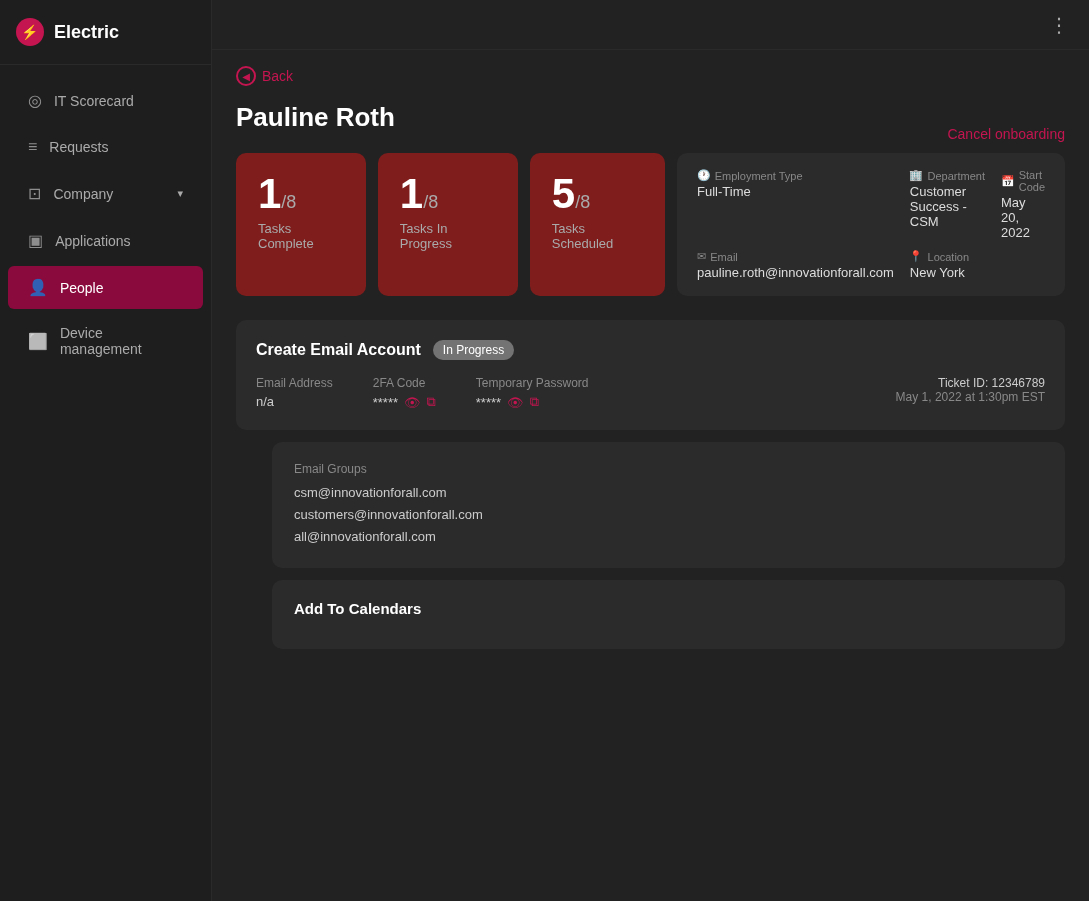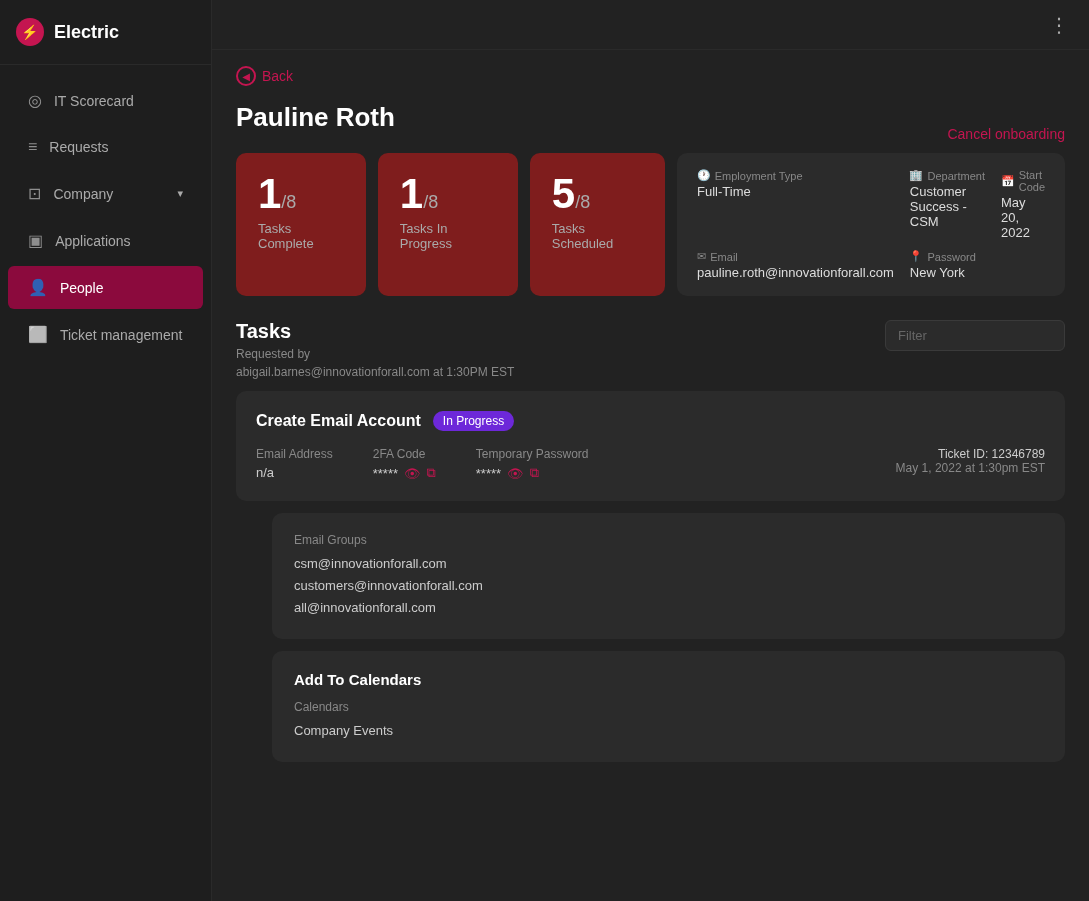--- a/index.html
+++ b/index.html
@@ -138,21 +138,21 @@
       padding: 20px;
       margin-bottom: 12px;
     }
     .task-card-header {
       display: flex; align-items: center; gap: 12px; margin-bottom: 16px;
     }
     .task-name { font-size: 16px; font-weight: 600; color: #fff; }
     .badge {
       padding: 3px 10px; border-radius: 20px; font-size: 12px; font-weight: 500;
     }
-    .badge-in-progress { background: #6d28d9; color: #fff; }
+    .badge-in-progress { background: #737373; color: #fff; }
 
     .task-fields { display: flex; gap: 40px; align-items: flex-start; }
     .task-field .field-label { font-size: 12px; color: #888; margin-bottom: 4px; }
     .task-field .field-value { font-size: 13px; color: #ccc; }
     .field-icons { display: flex; gap: 6px; align-items: center; margin-top: 2px; }
     .field-icon { font-size: 13px; color: #c41550; cursor: pointer; }
 
     .ticket-info { margin-left: auto; text-align: right; font-size: 12px; color: #888; }
     .ticket-info .ticket-id { color: #ccc; }
 
@@ -197,21 +197,21 @@
     <div class="nav-item">
       <span class="nav-icon">▣</span>
       <span>Applications</span>
     </div>
     <div class="nav-item active">
       <span class="nav-icon">👤</span>
       <span>People</span>
     </div>
     <div class="nav-item">
       <span class="nav-icon">⬜</span>
-      <span>Ticket management</span>
+      <span>Device management</span>
     </div>
   </nav>
 </div>
 
 <div class="main">
   <div class="top-bar">
     <span class="top-bar-dots">⋮</span>
   </div>
 
   <div class="content relative-wrap">
@@ -269,35 +269,27 @@
         <div class="info-item">
           <div class="info-label">
             <span>✉</span>
             <span>Email</span>
           </div>
           <div class="info-value">pauline.roth@innovationforall.com</div>
         </div>
         <div class="info-item">
           <div class="info-label">
             <span>📍</span>
-            <span>Password</span>
+            <span>Location</span>
           </div>
           <div class="info-value">New York</div>
         </div>
       </div>
     </div>
 
-    <div class="tasks-header">
-      <div>
-        <div class="tasks-title">Tasks</div>
-        <div class="tasks-meta">Requested by</div>
-        <div class="tasks-meta">abigail.barnes@innovationforall.com at 1:30PM EST</div>
-      </div>
-      <input class="filter-input" type="text" placeholder="Filter" style="">
-    </div>
 
     <div class="task-card">
       <div class="task-card-header">
         <span class="task-name">Create Email Account</span>
         <span class="badge badge-in-progress">In Progress</span>
       </div>
       <div class="task-fields">
         <div class="task-field">
           <div class="field-label">Email Address</div>
           <div class="field-value">n/a</div>
@@ -330,21 +322,17 @@
       <div class="nested-field-value">
         <div>csm@innovationforall.com</div>
         <div>customers@innovationforall.com</div>
         <div>all@innovationforall.com</div>
       </div>
     </div>
 
     <div class="task-card-nested">
       <div class="nested-title">Add To Calendars</div>
       <div style="display:flex; gap:40px;">
-        <div>
-          <div class="nested-field-label">Calendars</div>
-          <div class="nested-field-value">Company Events</div>
-        </div>
       </div>
     </div>
 
   </div>
 </div>
 
 </body></html>

